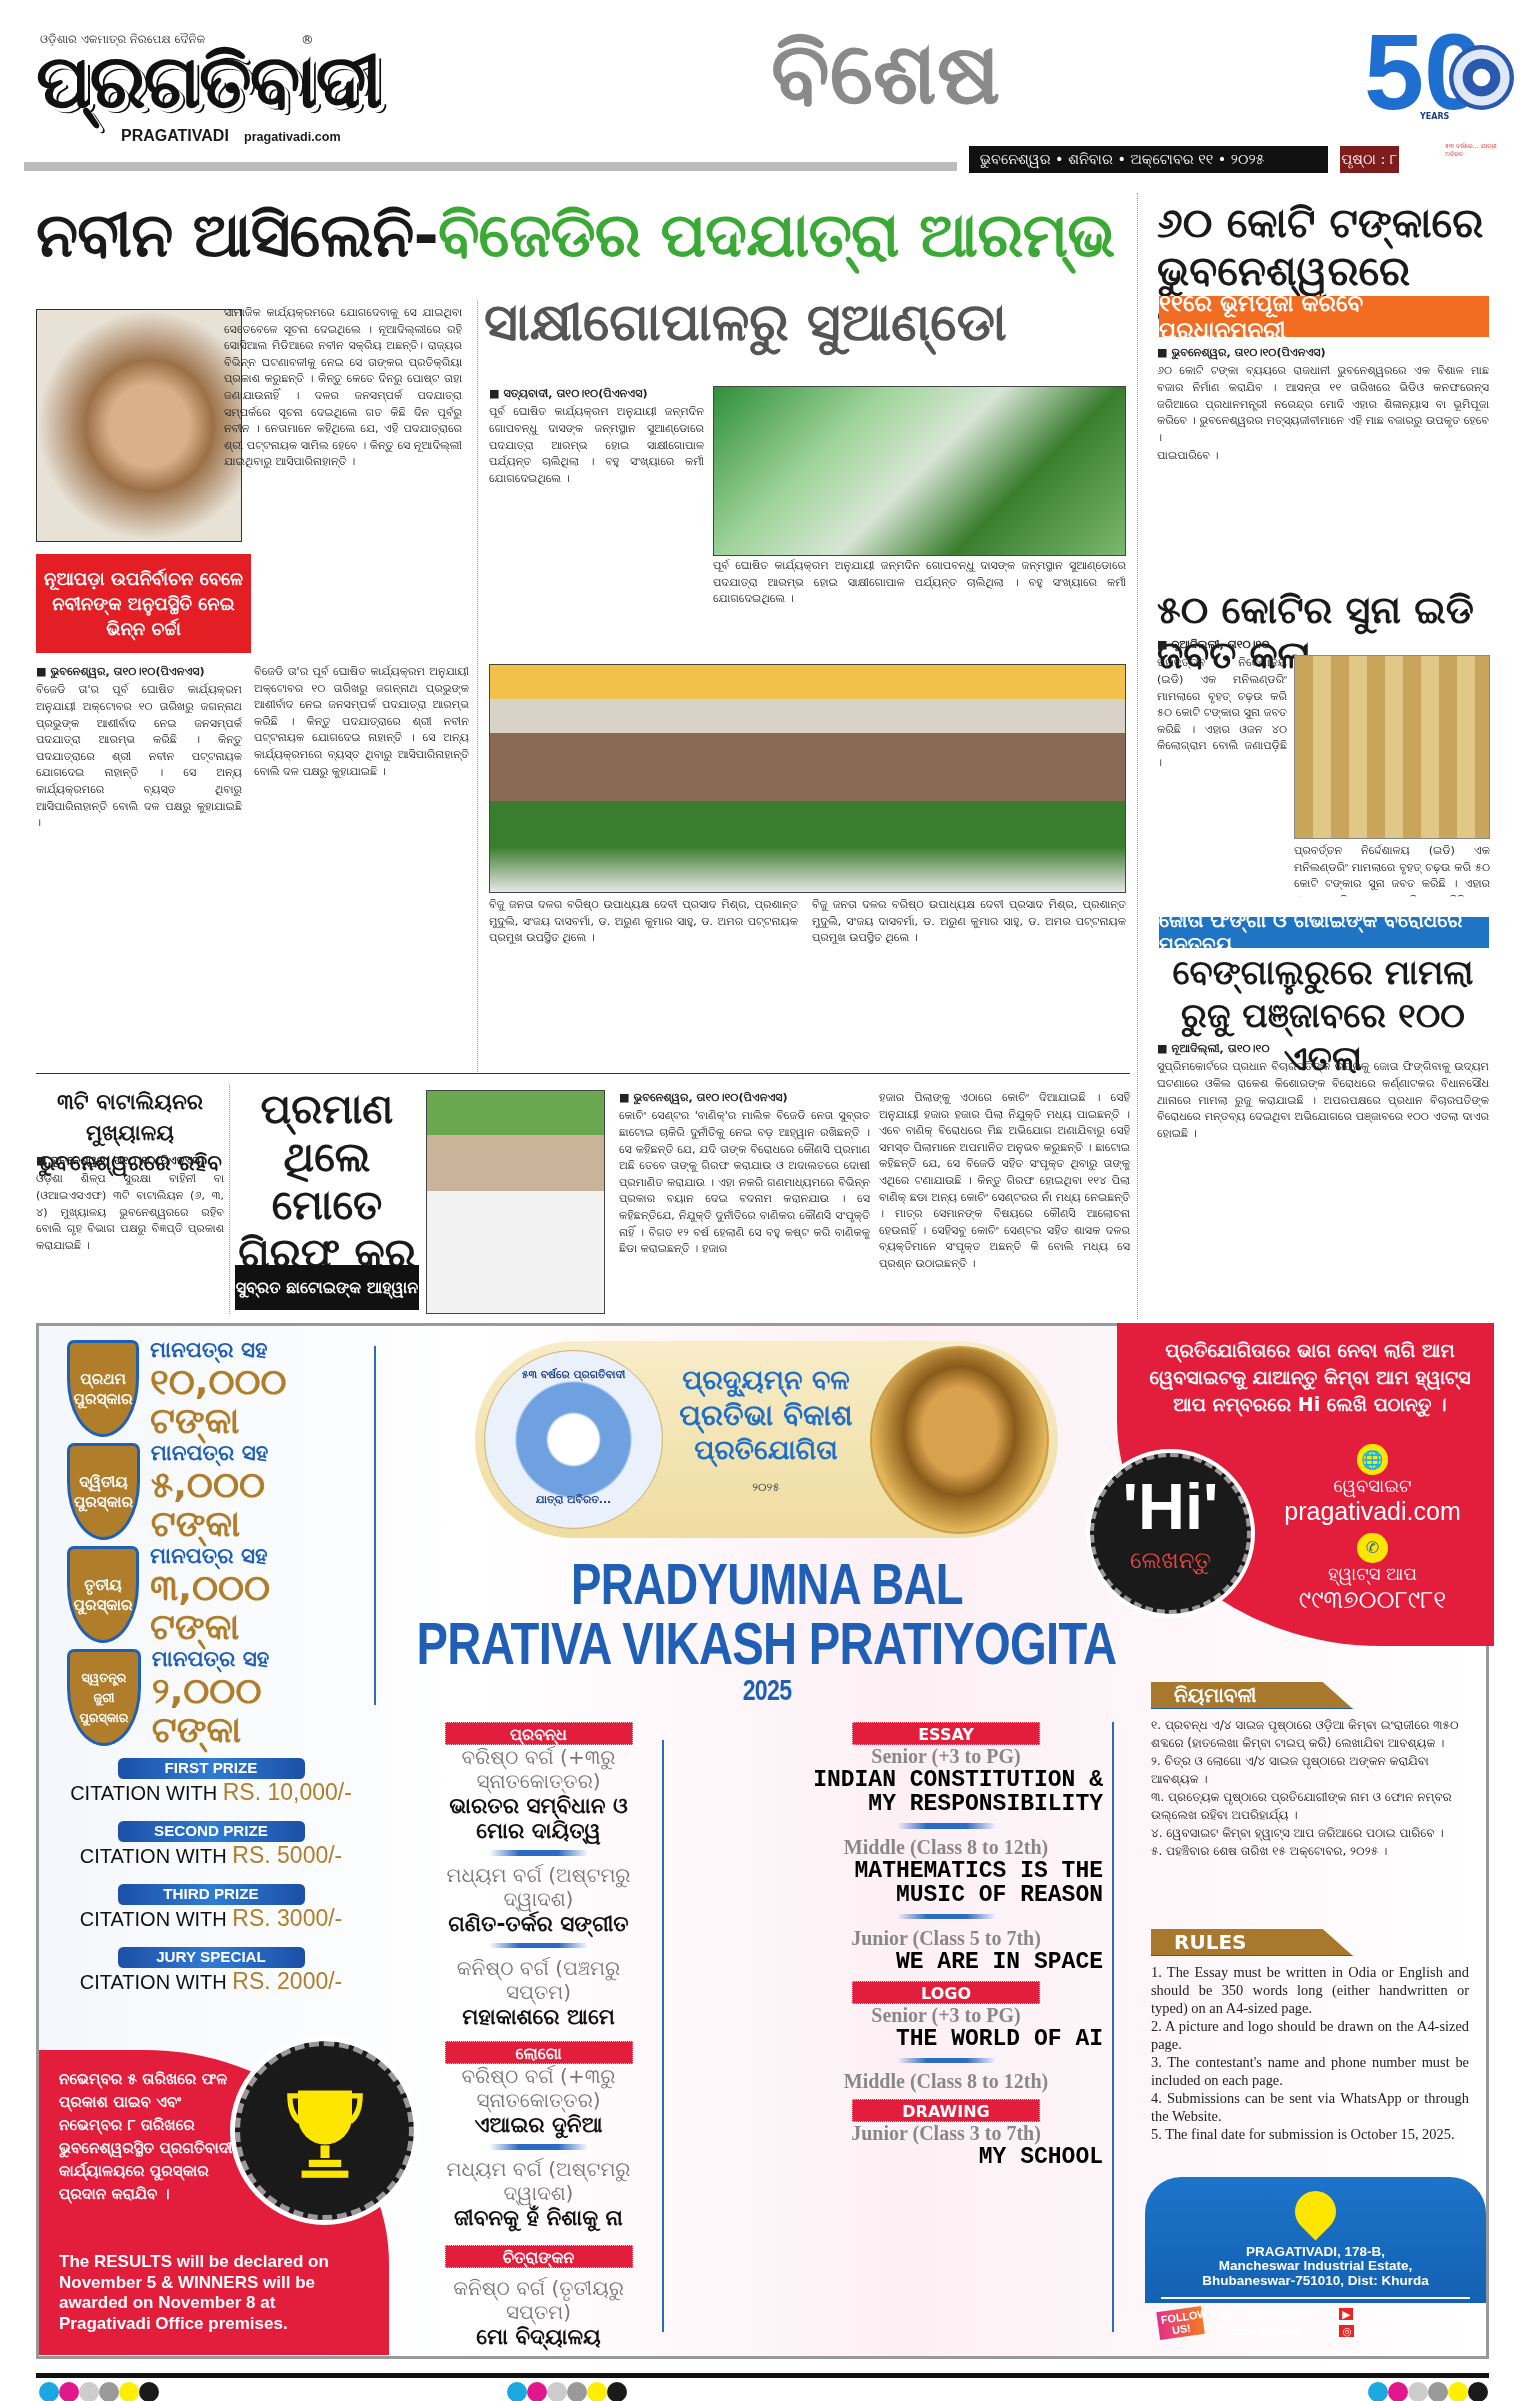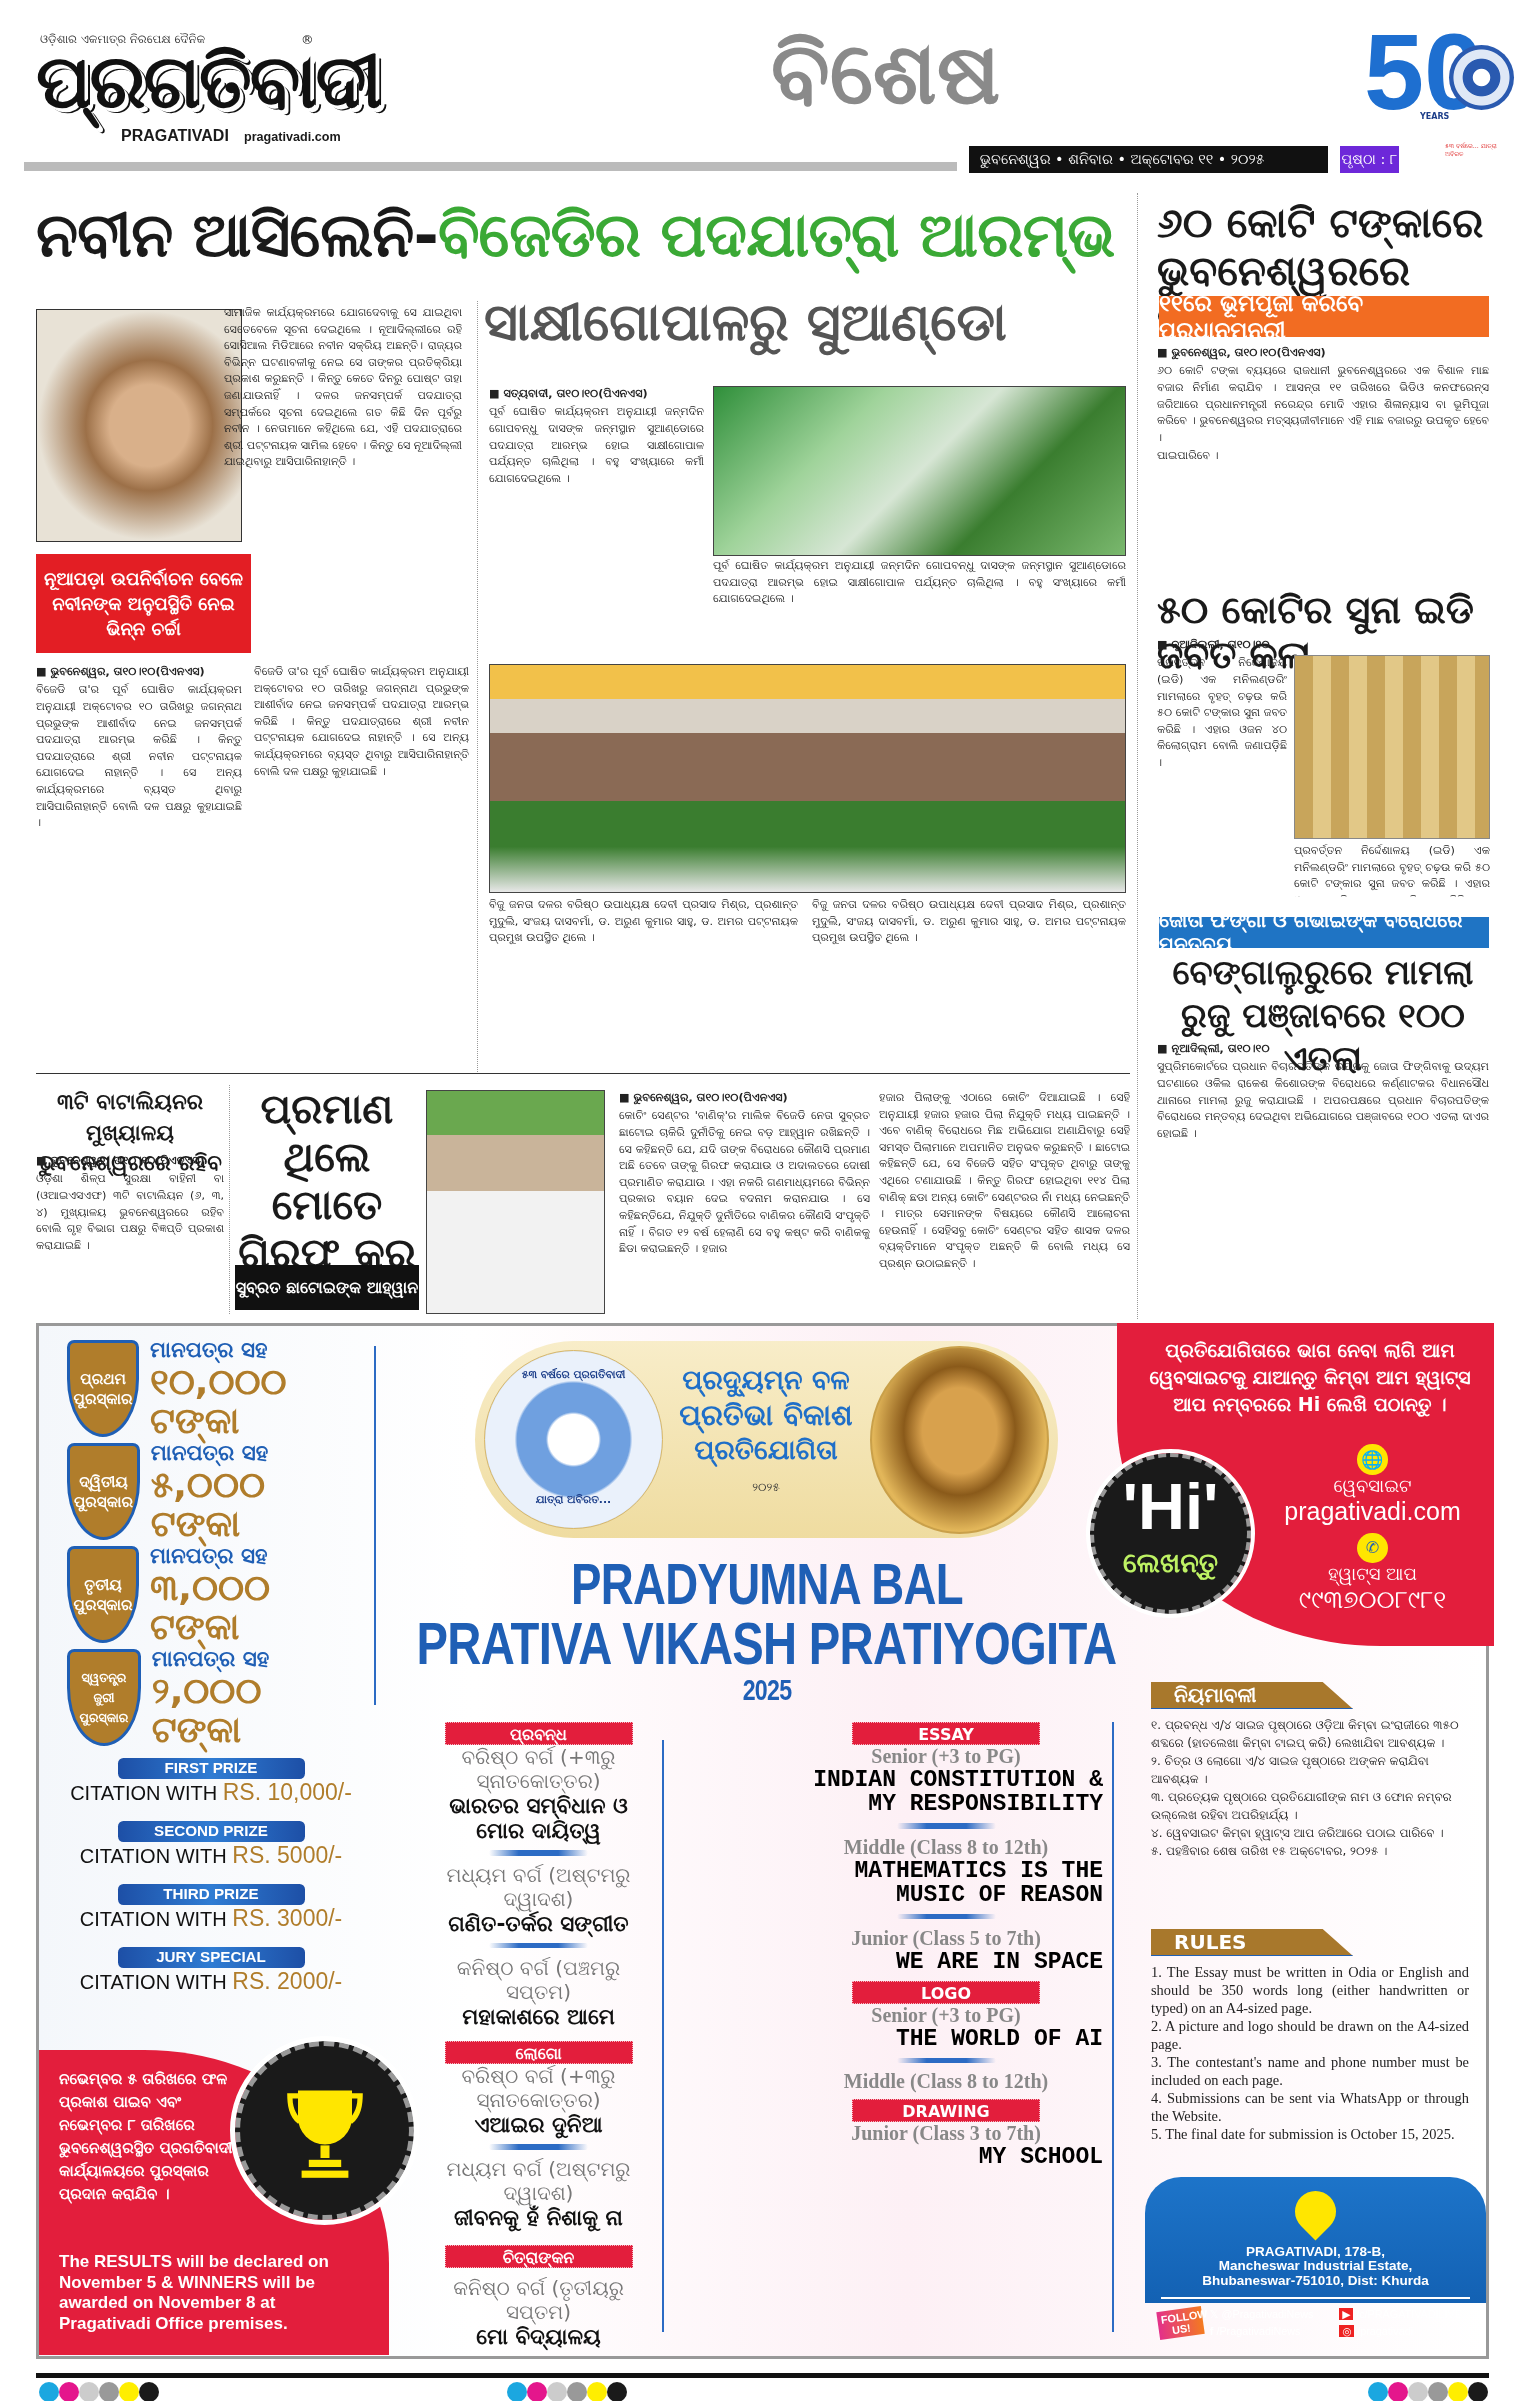--- a/index.html
+++ b/index.html
@@ -8,21 +8,21 @@
 
 .tagline{left:40px;top:32px;font-size:11.7px;color:#333}
 .logo{left:36px;top:38px;font-size:74px;font-weight:900;letter-spacing:-1.8px;color:#111;text-shadow:3.6px 3.6px 0 #fff,5.4px 5.4px 0 #111;font-family:"DejaVu Sans",sans-serif}
 .logo-en{left:121px;top:127px;font-size:16px;font-weight:800;font-family:"Liberation Sans",sans-serif}
 .logo-url{left:244px;top:130px;font-size:12.6px;font-weight:700;font-family:"Liberation Sans",sans-serif}
 .reg{left:323px;top:36px;font-size:12.6px}
 .section-title{left:771px;top:23px;font-size:86px;font-weight:700;color:#8a8a8a}
 .greybar{height:9px;background:#bbb}
 .jubilee{left:1364px;top:18px;width:152px;height:135px}
 .datebar{left:969px;top:146px;width:359px;height:27px;background:#111;color:#fff;font-size:14.4px;display:flex;align-items:center;padding-left:10.8px}
-.pagebar{left:1340px;top:146px;width:59px;height:27px;background:#6d28d9;color:#fff;font-size:14.4px;display:flex;align-items:center;justify-content:center}
+.pagebar{left:1340px;top:146px;width:59px;height:27px;background:#7f1d1d;color:#fff;font-size:14.4px;display:flex;align-items:center;justify-content:center}
 
 .hl-main{left:36px;top:199px;font-size:61px;font-weight:700;white-space:nowrap;letter-spacing:-0.9px}
 .hl-main .green{color:#3aa935}
 .hl-sub{left:484px;top:292px;font-size:52px;font-weight:700;color:#555;white-space:nowrap}
 .vrule{border-left:0.9px dotted #999}
 .col-text{font-size:11.2px;line-height:16.6px;color:#222;text-align:justify;overflow:hidden}
 .col-text p{margin-bottom:1.8px}
 .dateline{font-weight:700}
 .photo-naveen{left:36px;top:309px;width:206px;height:233px;background:radial-gradient(ellipse at 55% 50%,#d9b08a 0 25%,#9c7048 40%,#e8e2d6 70%)}
 .redbox{background:#e31e24;color:#fff;font-weight:700;text-align:center;display:flex;align-items:center;justify-content:center}
@@ -281,21 +281,21 @@
   <div style="height:5.4px"></div>
   <div class="ribbon" style="margin:0 auto">DRAWING</div>
   <div class="en-grey" style="font-size:20px">Junior (Class 3 to 7th)</div>
   <div class="en-bold" style="font-size:23px;line-height:24px">MY SCHOOL</div>
 </div>
 
 <div class="abs redcircle"></div>
 <div class="abs" style="left:1144px;top:1337px;width:332px;color:#fff;font-size:19px;font-weight:700;line-height:27px;text-align:center">ପ୍ରତିଯୋଗିତାରେ ଭାଗ ନେବା ଲାଗି ଆମ ୱେବସାଇଟକୁ ଯାଆନ୍ତୁ କିମ୍ବା ଆମ ହ୍ୱାଟ୍ସ ଆପ ନମ୍ବରରେ Hi ଲେଖି ପଠାନ୍ତୁ ।</div>
 <div class="abs hi-circle">
   <div style="font-size:65px;font-weight:900;line-height:81px;margin-top:9px;font-family:'Liberation Sans',sans-serif">'Hi'</div>
-  <div style="font-size:27px;color:#bef264;font-weight:700">ଲେଖନ୍ତୁ</div>
+  <div style="font-size:23px;color:#ef4444;font-weight:400">ଲେଖନ୍ତୁ</div>
 </div>
 <div class="abs" style="left:1265px;top:1444px;width:215px;color:#fff;text-align:center">
   <div style="width:30.5px;height:30.5px;border-radius:50%;background:#ffe600;margin:0 auto;display:flex;align-items:center;justify-content:center;font-size:18px;color:#1f5fb5">🌐</div>
   <div style="font-size:18px">ୱେବସାଇଟ</div>
   <div style="font-size:25px;font-family:'Liberation Sans',sans-serif">pragativadi.com</div>
   <div style="width:30.5px;height:30.5px;border-radius:50%;background:#ffe600;margin:7.2px auto 0;display:flex;align-items:center;justify-content:center;font-size:16px;color:#1f5fb5">✆</div>
   <div style="font-size:18px">ହ୍ୱାଟ୍ସ ଆପ</div>
   <div style="font-size:25px">୯୯୩୭୦୦୮୯୮୧</div>
 </div>
 

